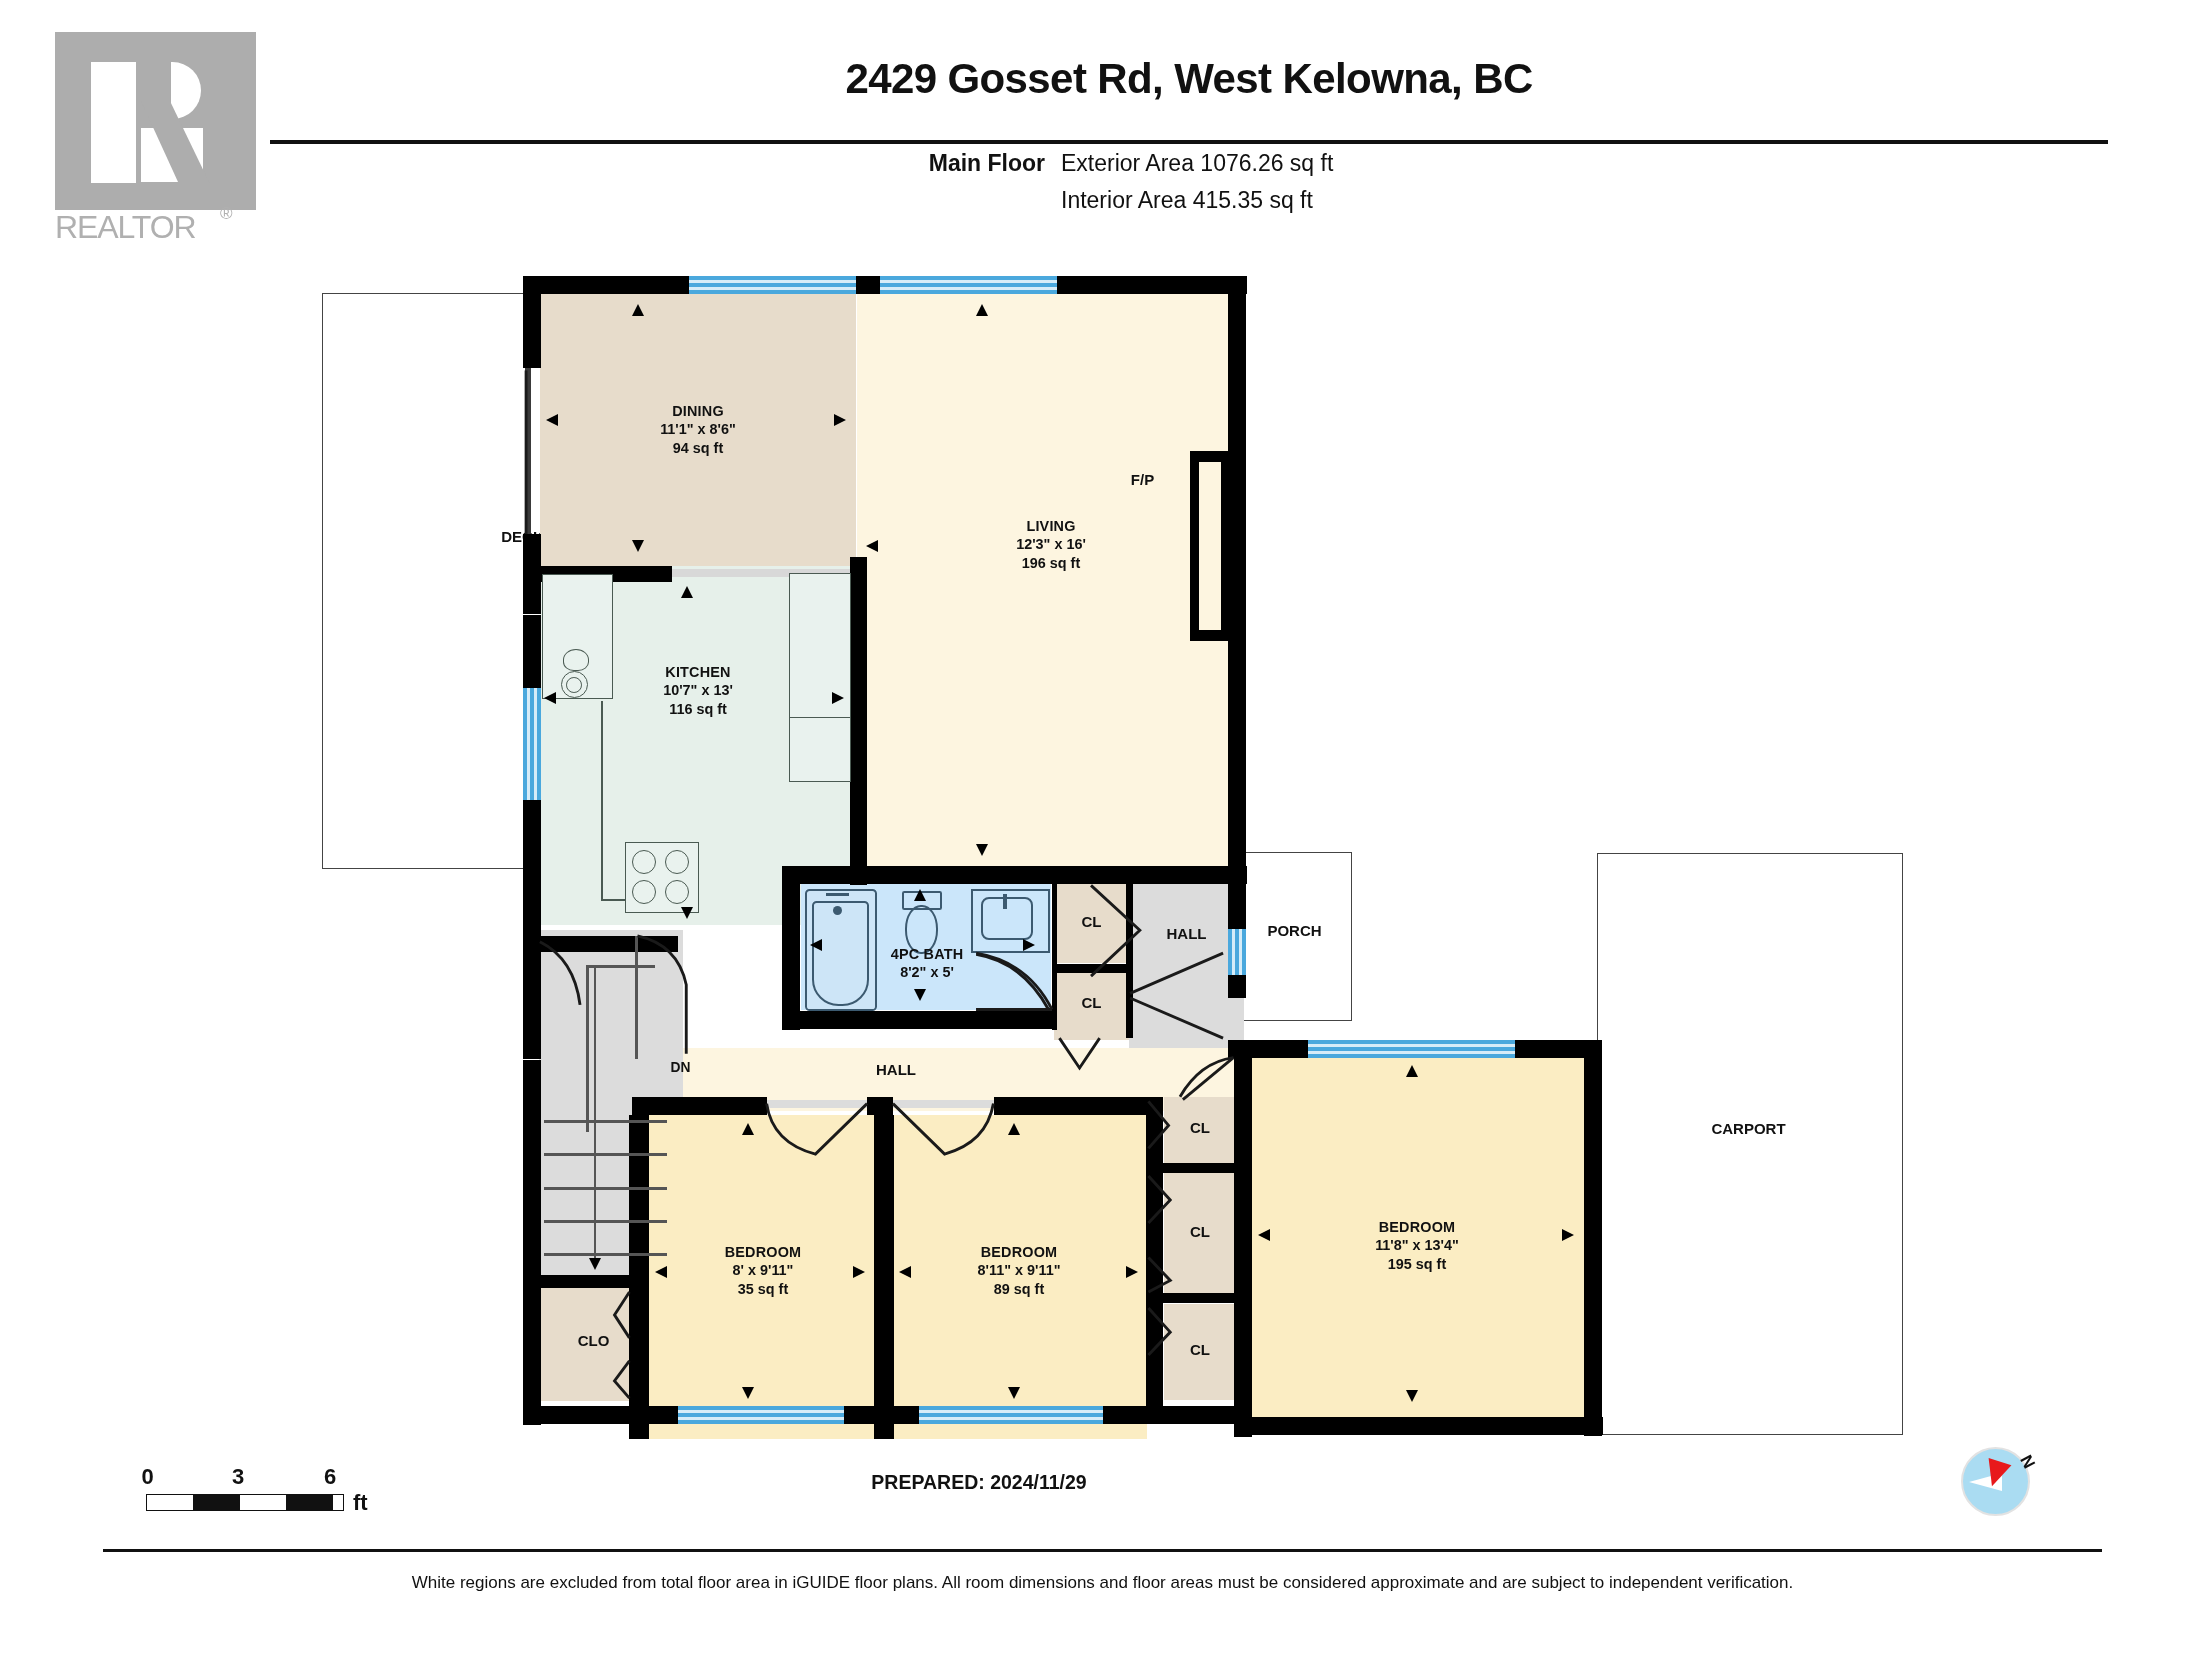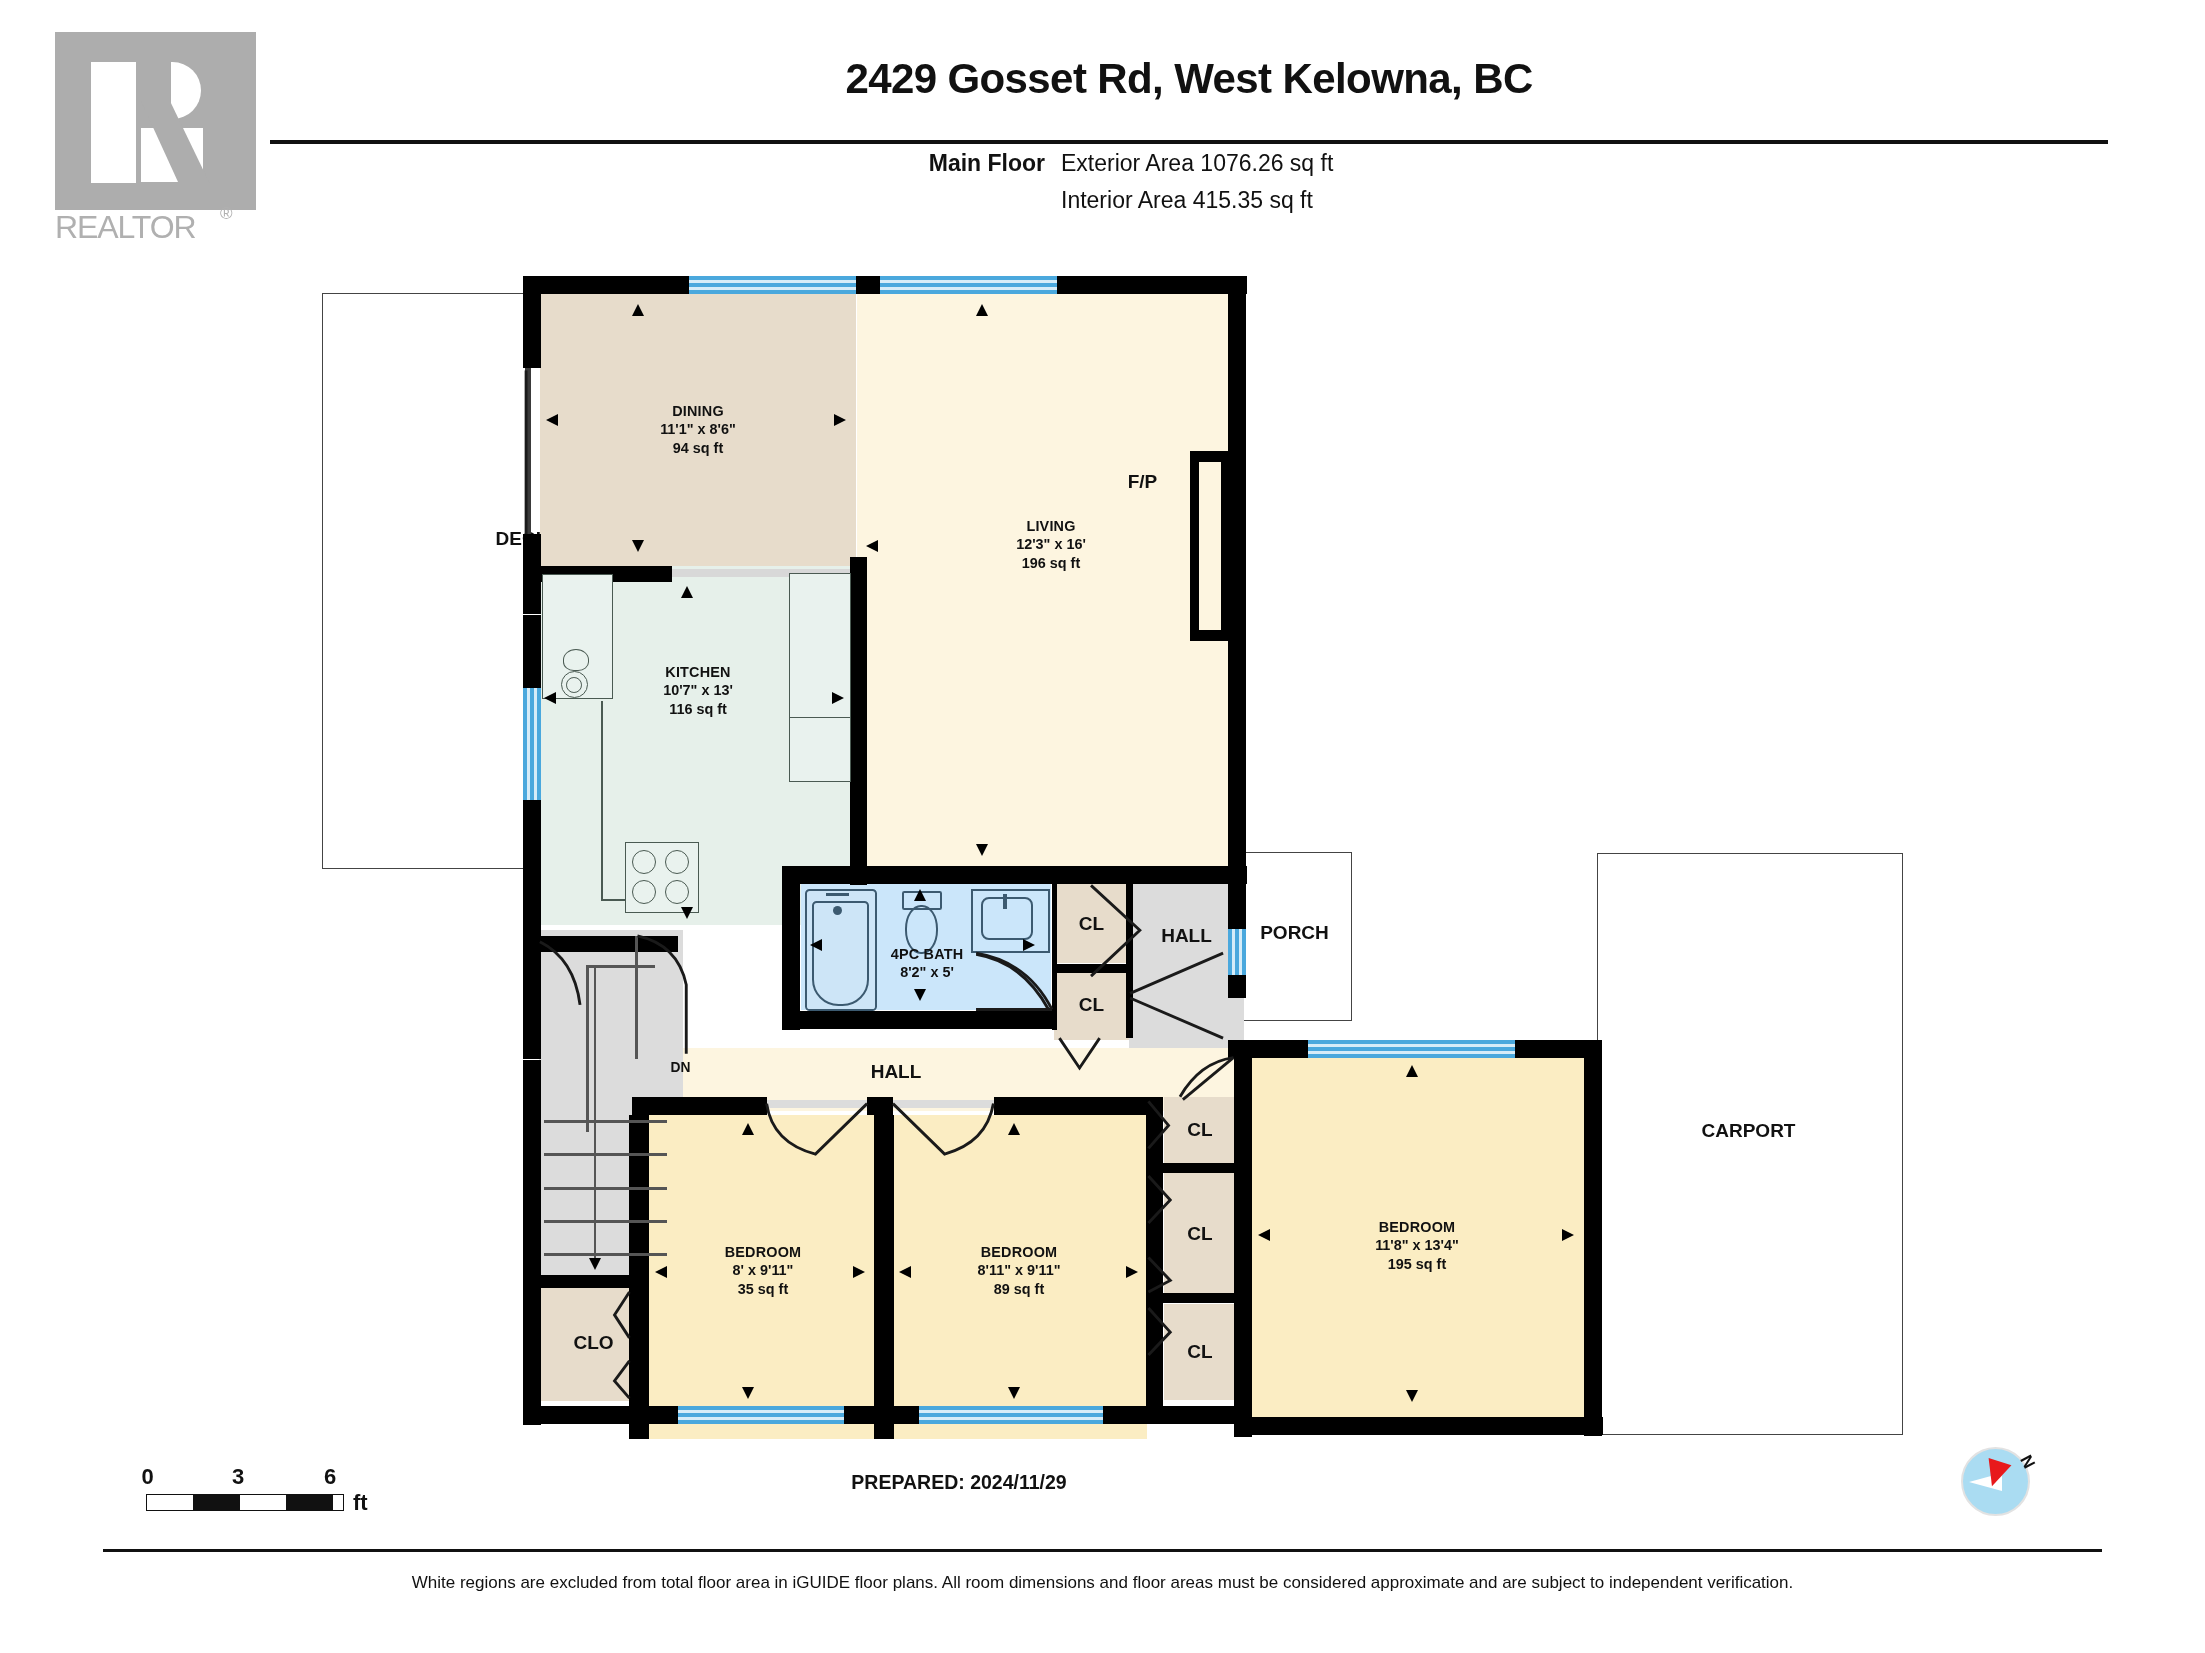--- a/index.html
+++ b/index.html
@@ -34,39 +34,39 @@
   .blk{position:absolute;background:#000000;}
   .room{position:absolute;}
   .thinline{position:absolute;background:#3a3a3a;}
   .win{position:absolute;background:#4aa8dd;
        background-image:linear-gradient(to bottom,#4aa8dd 0,#4aa8dd 22%,#d6ecf8 22%,#d6ecf8 38%,#4aa8dd 38%,#4aa8dd 62%,#d6ecf8 62%,#d6ecf8 78%,#4aa8dd 78%,#4aa8dd 100%);}
   .winv{position:absolute;background:#4aa8dd;
        background-image:linear-gradient(to right,#4aa8dd 0,#4aa8dd 22%,#d6ecf8 22%,#d6ecf8 38%,#4aa8dd 38%,#4aa8dd 62%,#d6ecf8 62%,#d6ecf8 78%,#4aa8dd 78%,#4aa8dd 100%);}
   .lbl{position:absolute;text-align:center;color:#111;font-size:14.4px;line-height:1.28;white-space:nowrap;font-weight:bold;}
   .lbl .nm{letter-spacing:0.2px;}
   .lbl .dm{font-weight:bold;}
-  .lbl-plain{position:absolute;text-align:center;color:#111;font-size:19px;white-space:nowrap;font-weight:bold;}
+  .lbl-plain{position:absolute;text-align:center;color:#111;font-size:15px;white-space:nowrap;font-weight:bold;}
   .arrow{position:absolute;width:0;height:0;}
   .ar-up{border-left:6.3px solid transparent;border-right:6.3px solid transparent;border-bottom:12px solid #000;}
   .ar-dn{border-left:6.3px solid transparent;border-right:6.3px solid transparent;border-top:12px solid #000;}
   .ar-lf{border-top:6.3px solid transparent;border-bottom:6.3px solid transparent;border-right:12px solid #000;}
   .ar-rt{border-top:6.3px solid transparent;border-bottom:6.3px solid transparent;border-left:12px solid #000;}
   .outline{position:absolute;border:1.7px solid #444;background:#ffffff;}
   .fixture{position:absolute;border:2.3px solid #3c5a70;border-radius:3.4px;background:#cde5f7;}
   .cab{position:absolute;border:1.7px solid #4a5a52;background:#e9f2ee;}
 
   
   #footer{position:absolute;left:0;top:1401px;width:2205px;height:253px;}
   #scale-wrap{position:absolute;left:146px;top:63px;}
   #scale-ticks{position:relative;width:198px;height:26.4px;}
   #scale-ticks span{position:absolute;top:0;font-size:22px;color:#111;font-weight:bold;}
   #scale-bar{position:relative;margin-top:3.4px;width:198px;height:17px;border:1.7px solid #111;box-sizing:border-box;background:#fff;}
   #scale-bar i{position:absolute;top:0;height:100%;background:#111;}
   #scale-unit{position:absolute;left:207px;top:26.4px;font-size:22px;color:#111;font-weight:bold;}
-  #prepared{position:absolute;left:0;top:70px;width:1918px;text-align:center;font-size:19.5px;color:#111;font-weight:bold;}
+  #prepared{position:absolute;left:0;top:70px;width:1918px;text-align:center;font-size:19.5px;color:#111;font-weight:bold;padding-left:20px;}
   #compass{position:absolute;left:1961px;top:46px;width:69px;height:69px;}
   #compass .ring{position:absolute;left:0;top:0;width:69px;height:69px;border-radius:50%;
        background:#aadcf2;border:2.3px solid #e2e2e2;box-sizing:border-box;}
   #compass .needle-w{position:absolute;left:8px;top:26.4px;width:0;height:0;
        border-top:9.2px solid transparent;border-bottom:9.2px solid transparent;border-right:33px solid #ffffff;}
   #compass .needle-r{position:absolute;left:23px;top:13.8px;width:0;height:0;
        border-left:12px solid transparent;border-right:12px solid transparent;border-top:26.4px solid #e8191b;
        transform:rotate(18deg);}
   #compass .nlab{position:absolute;left:60px;top:4.6px;font-size:17px;font-weight:bold;color:#111;
        transform:rotate(62deg);}

